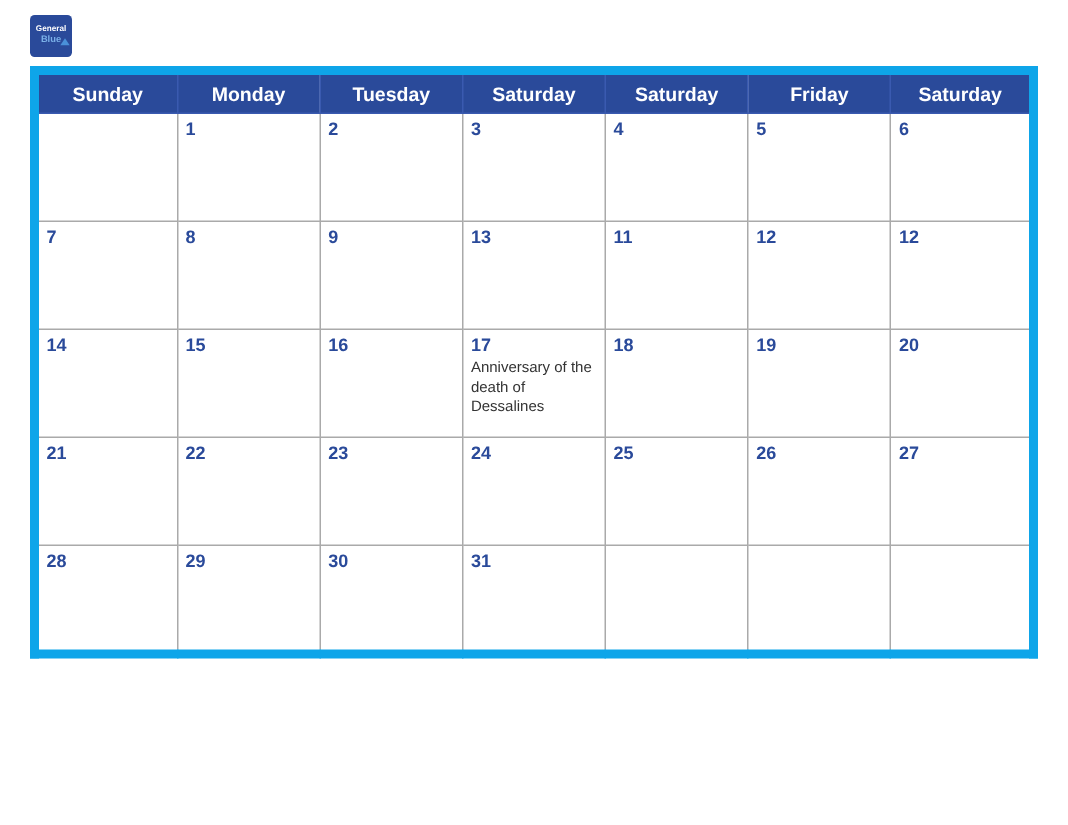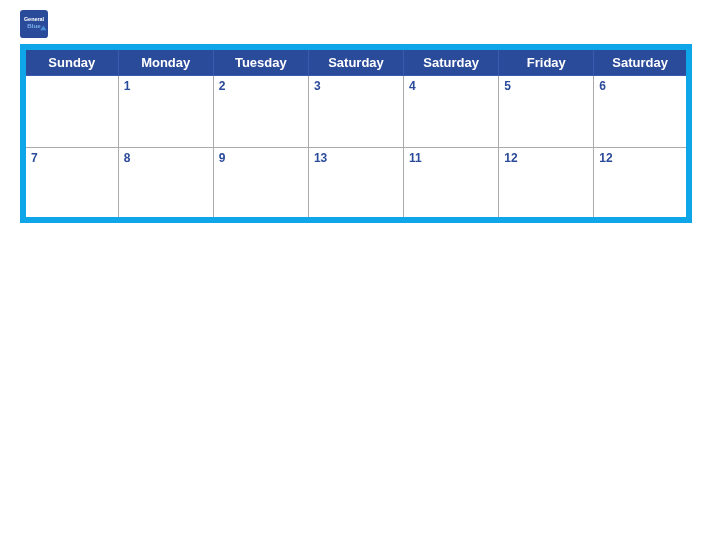--- a/index.html
+++ b/index.html
@@ -143,14 +143,78 @@
         <td>
           <span class="day-num">11</span>
         </td>
         <td>
           <span class="day-num">12</span>
         </td>
         <td>
           <span class="day-num">12</span>
         </td>
       </tr>
+      <tr>
+        <td>
+          <span class="day-num">14</span>
+        </td>
+        <td>
+          <span class="day-num">15</span>
+        </td>
+        <td>
+          <span class="day-num">16</span>
+        </td>
+        <td>
+          <span class="day-num">17</span>
+          <div class="event-text">Anniversary of the death of Dessalines</div>
+        </td>
+        <td>
+          <span class="day-num">18</span>
+        </td>
+        <td>
+          <span class="day-num">19</span>
+        </td>
+        <td>
+          <span class="day-num">20</span>
+        </td>
+      </tr>
+      <tr>
+        <td>
+          <span class="day-num">21</span>
+        </td>
+        <td>
+          <span class="day-num">22</span>
+        </td>
+        <td>
+          <span class="day-num">23</span>
+        </td>
+        <td>
+          <span class="day-num">24</span>
+        </td>
+        <td>
+          <span class="day-num">25</span>
+        </td>
+        <td>
+          <span class="day-num">26</span>
+        </td>
+        <td>
+          <span class="day-num">27</span>
+        </td>
+      </tr>
+      <tr>
+        <td>
+          <span class="day-num">28</span>
+        </td>
+        <td>
+          <span class="day-num">29</span>
+        </td>
+        <td>
+          <span class="day-num">30</span>
+        </td>
+        <td>
+          <span class="day-num">31</span>
+        </td>
+        <td></td>
+        <td></td>
+        <td></td>
+      </tr>
     </tbody>
 </table>
 
 </body></html>

